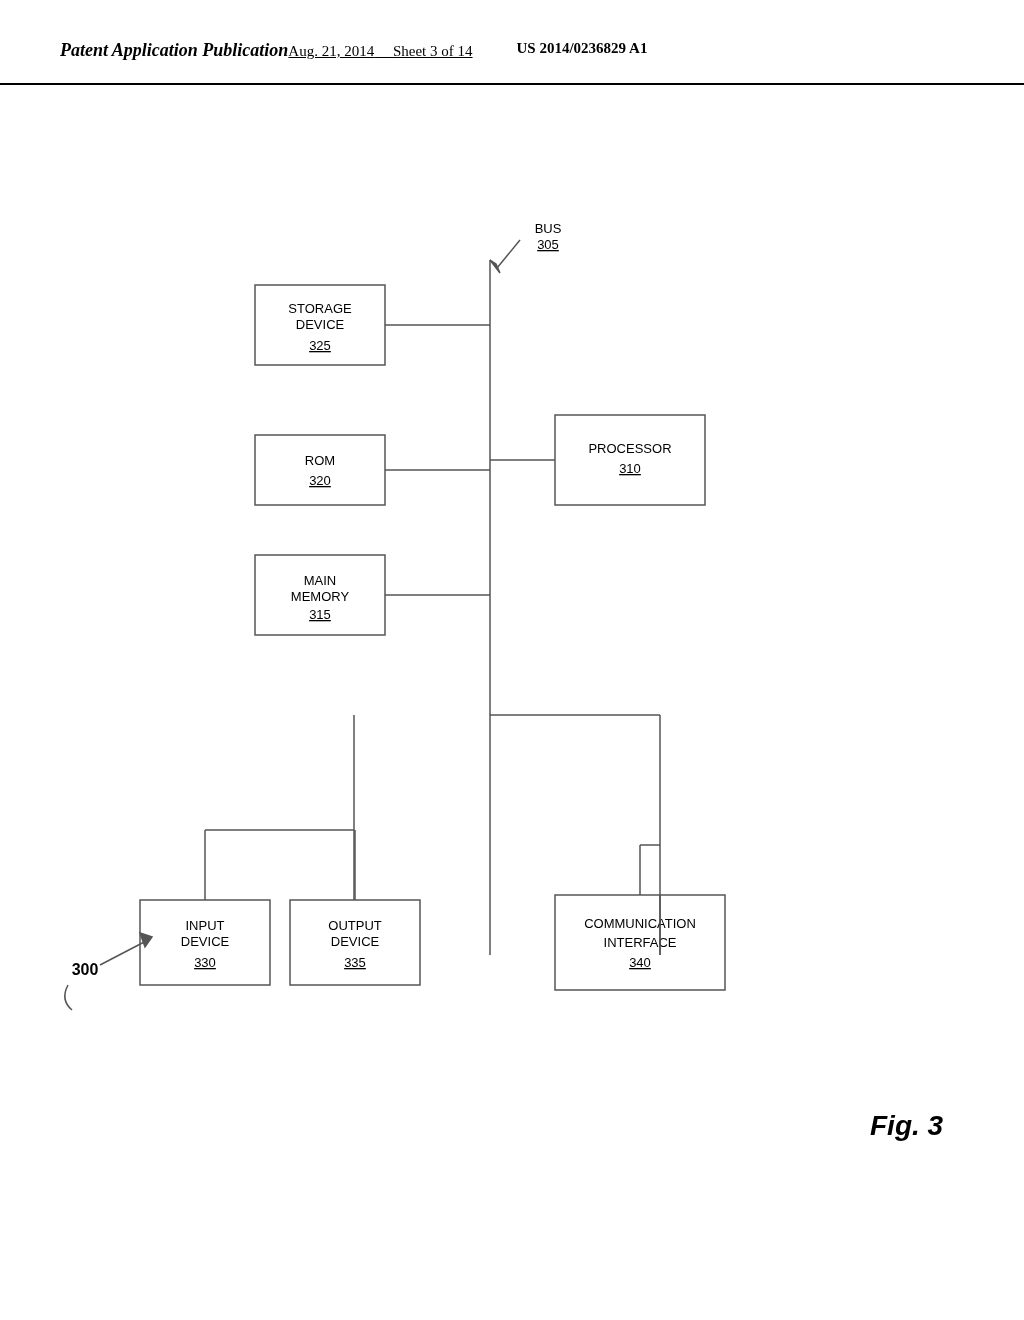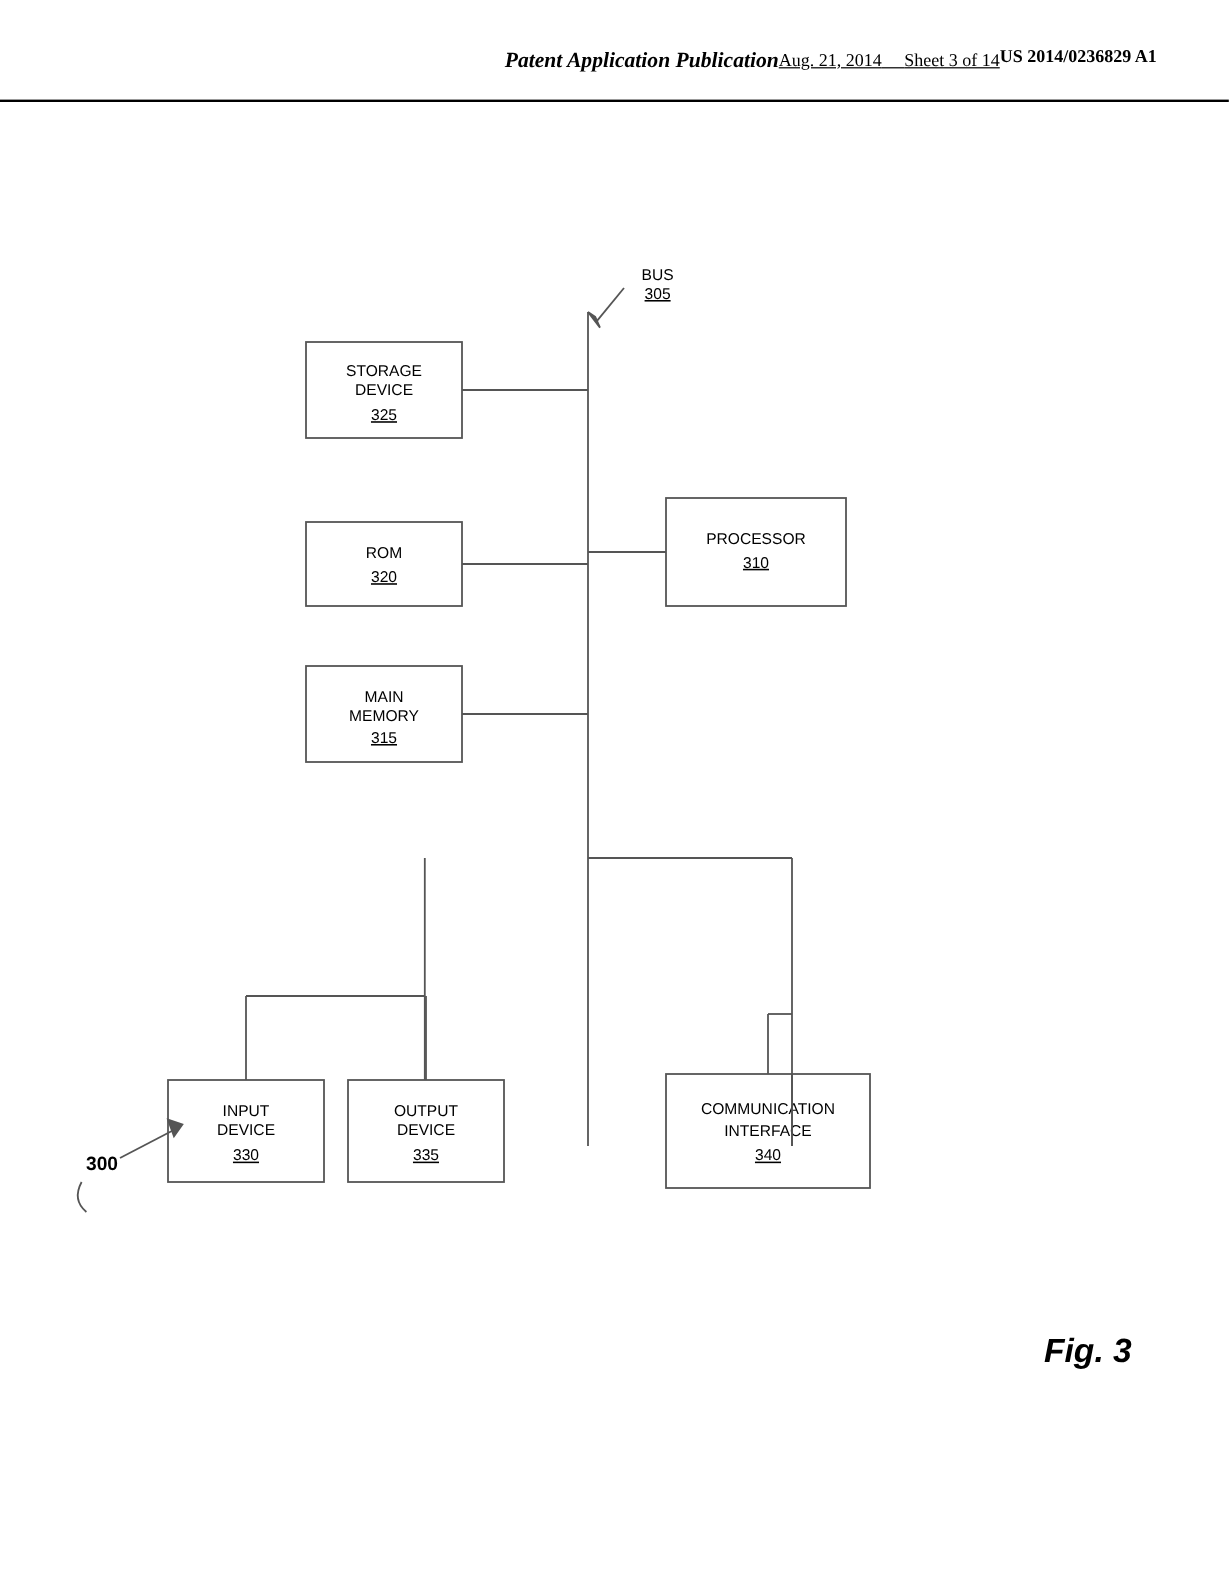--- a/index.html
+++ b/index.html
@@ -12,40 +12,41 @@
       overflow: hidden;
     }
     .page {
       width: 1024px;
       height: 1320px;
       background: #fff;
       position: relative;
     }
     .header {
       display: flex;
-      justify-content: flex-end;
+      justify-content: flex-start;
       align-items: flex-start;
       padding: 40px 60px 20px 60px;
       border-bottom: 2px solid #000;
     }
     .header-left {
       font-size: 18px;
       font-weight: bold;
       font-style: italic;
     }
     .header-center {
       font-size: 15px;
       text-align: center;
       line-height: 1.5;
       text-decoration: underline;
     }
     .header-right {
       font-size: 15px;
       font-weight: bold;
       text-align: right;
+      margin-left: 44px;
     }
     .diagram-area {
       position: relative;
       width: 100%;
       height: 1170px;
     }
     
     .diagram-svg {
       position: absolute;
       top: 0;

